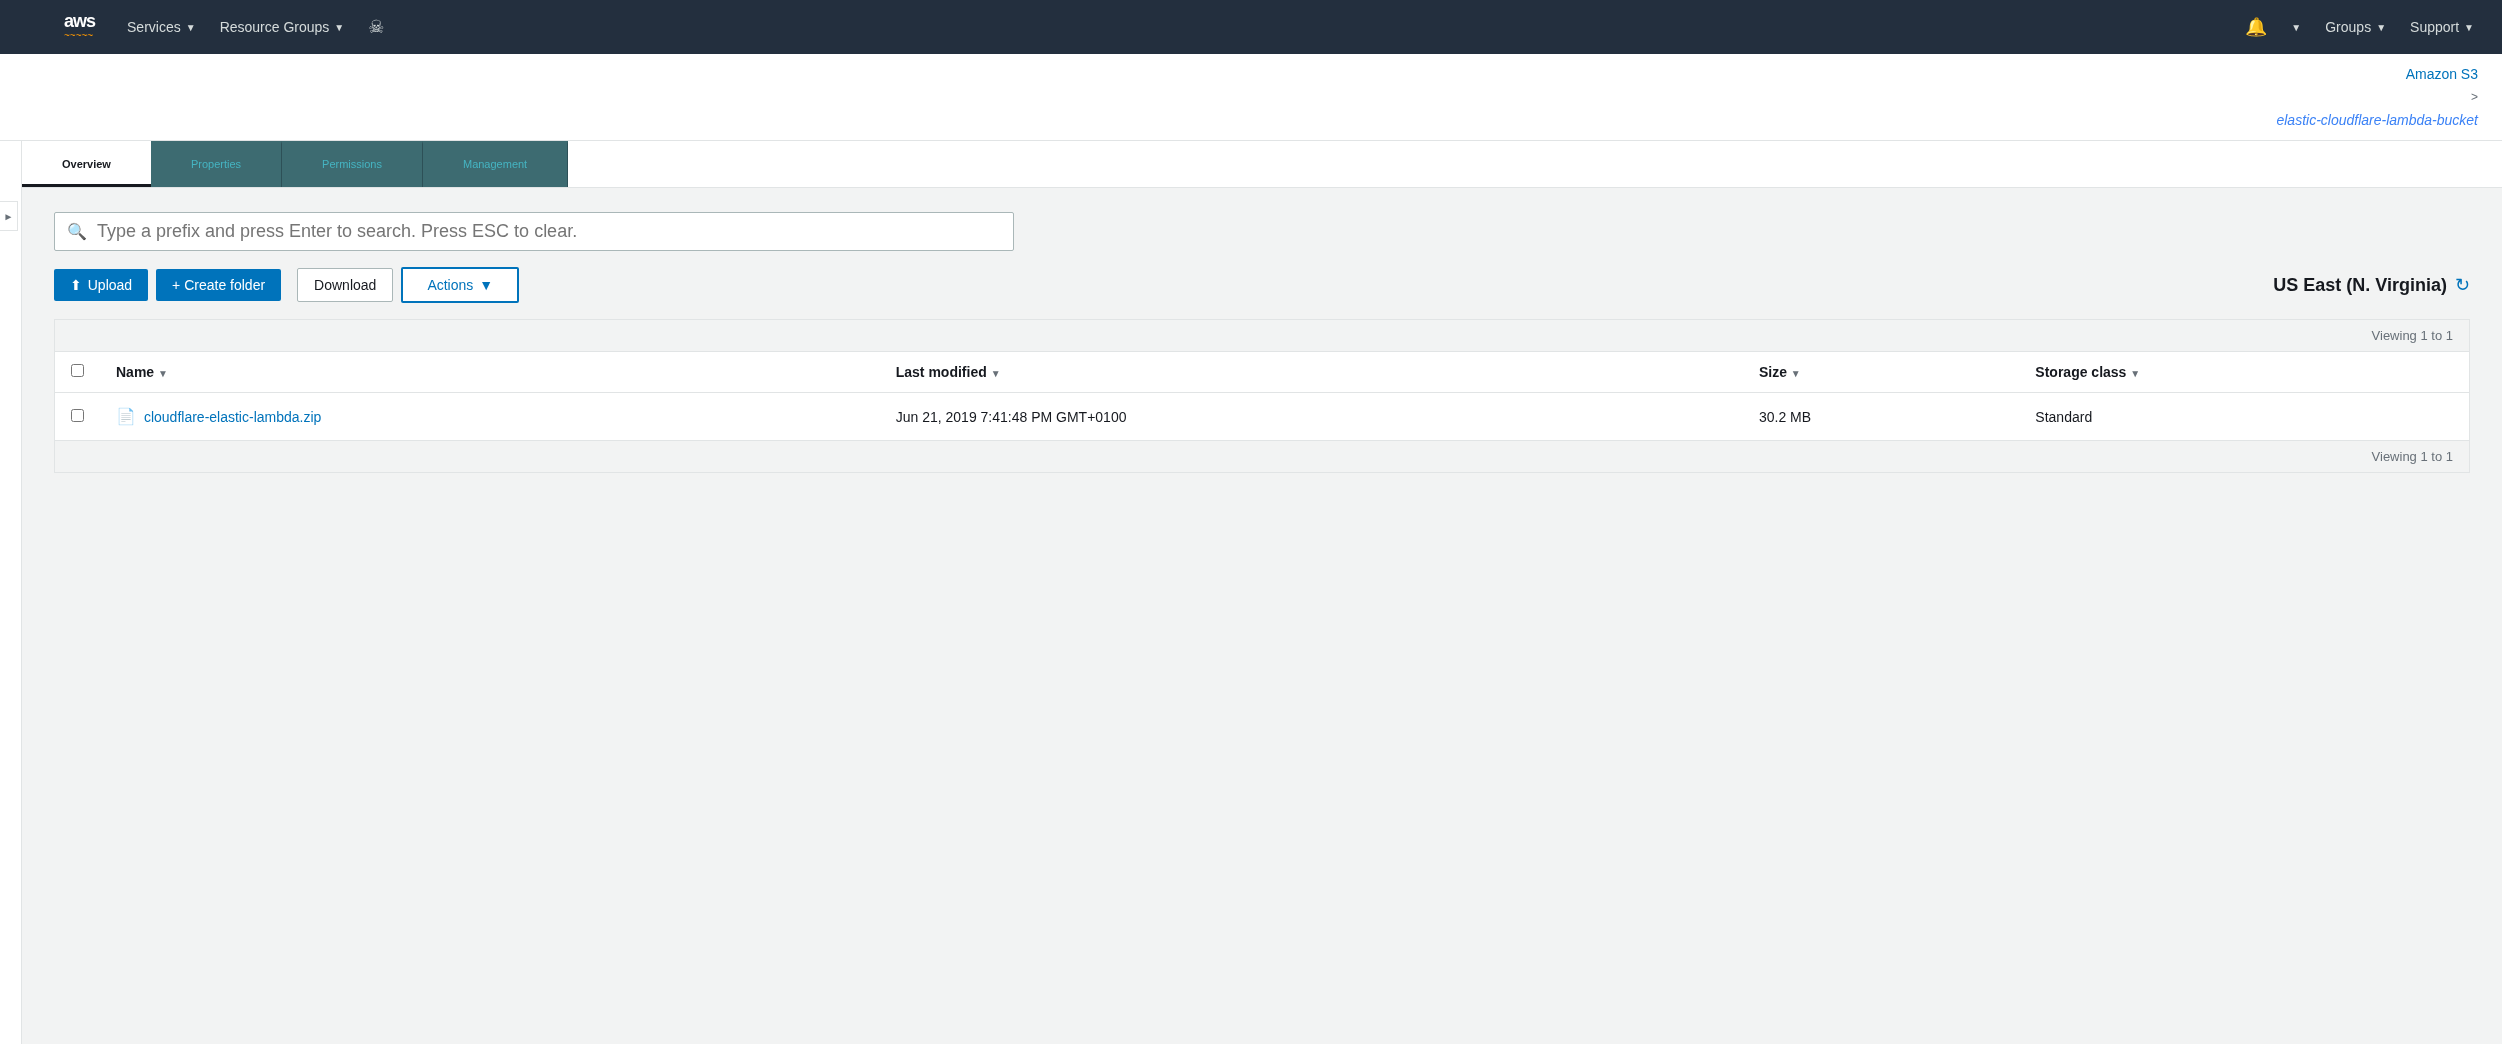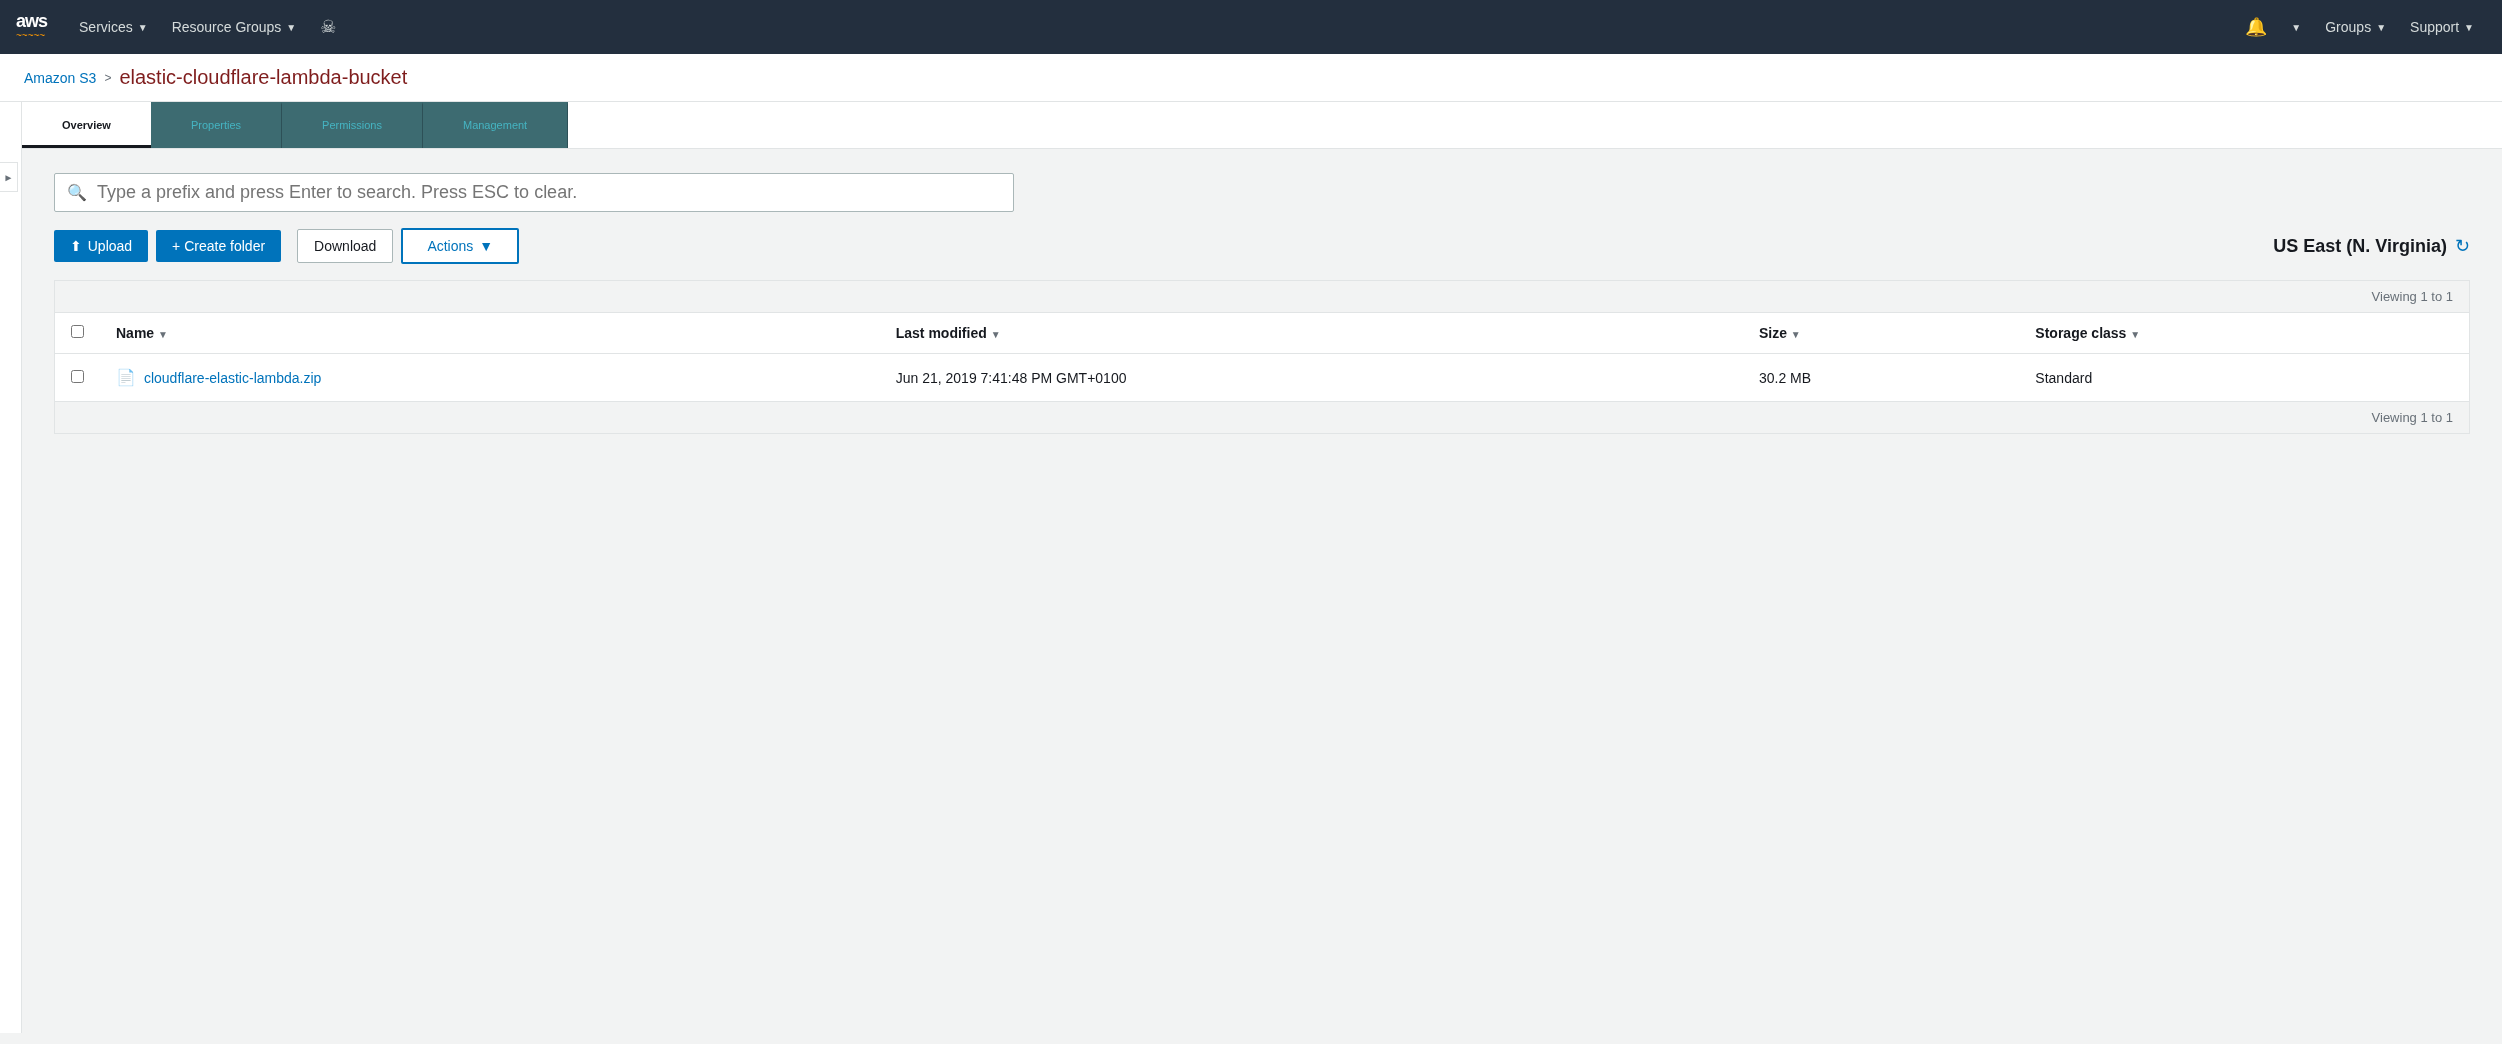--- a/index.html
+++ b/index.html
@@ -11,20 +11,21 @@
       display: flex;
       align-items: center;
       height: 54px;
       padding: 0 16px;
       gap: 0;
     }
     .aws-logo {
       display: flex;
       align-items: center;
       margin-right: 20px;
+      margin-left: 48px;
     }
     .aws-logo-text {
       color: white;
       font-size: 18px;
       font-weight: bold;
       letter-spacing: -1px;
     }
     .aws-logo-smile {
       color: #ff9900;
       font-size: 10px;
@@ -46,31 +47,32 @@
     .nav-chevron { font-size: 10px; color: #d5dbdb; }
     .nav-pin { color: #d5dbdb; font-size: 18px; padding: 0 12px; display: flex; align-items: center; cursor: pointer; }
     .nav-spacer { flex: 1; }
     .nav-bell { color: #d5dbdb; font-size: 18px; padding: 0 12px; display: flex; align-items: center; cursor: pointer; }
 
     
     .breadcrumb-bar {
       background: white;
       padding: 12px 24px;
       display: flex;
-      align-items: center;
+      align-items: flex-end;
       gap: 8px;
       border-bottom: 1px solid #e1e4e5;
+      flex-direction: column;
     }
     .breadcrumb-link {
       color: #0073bb;
       cursor: pointer;
       font-size: 14px;
     }
     .breadcrumb-sep { color: #687078; font-size: 12px; }
-    .breadcrumb-current { color: #7f1d1d; font-size: 20px; }
+    .breadcrumb-current { color: #3b82f6; font-size: 14px; font-style: italic; }
 
     
     .main-layout { display: flex; }
     .side-toggle {
       width: 22px;
       background: white;
       display: flex;
       align-items: flex-start;
       padding-top: 60px;
       border-right: 1px solid #e1e4e5;

